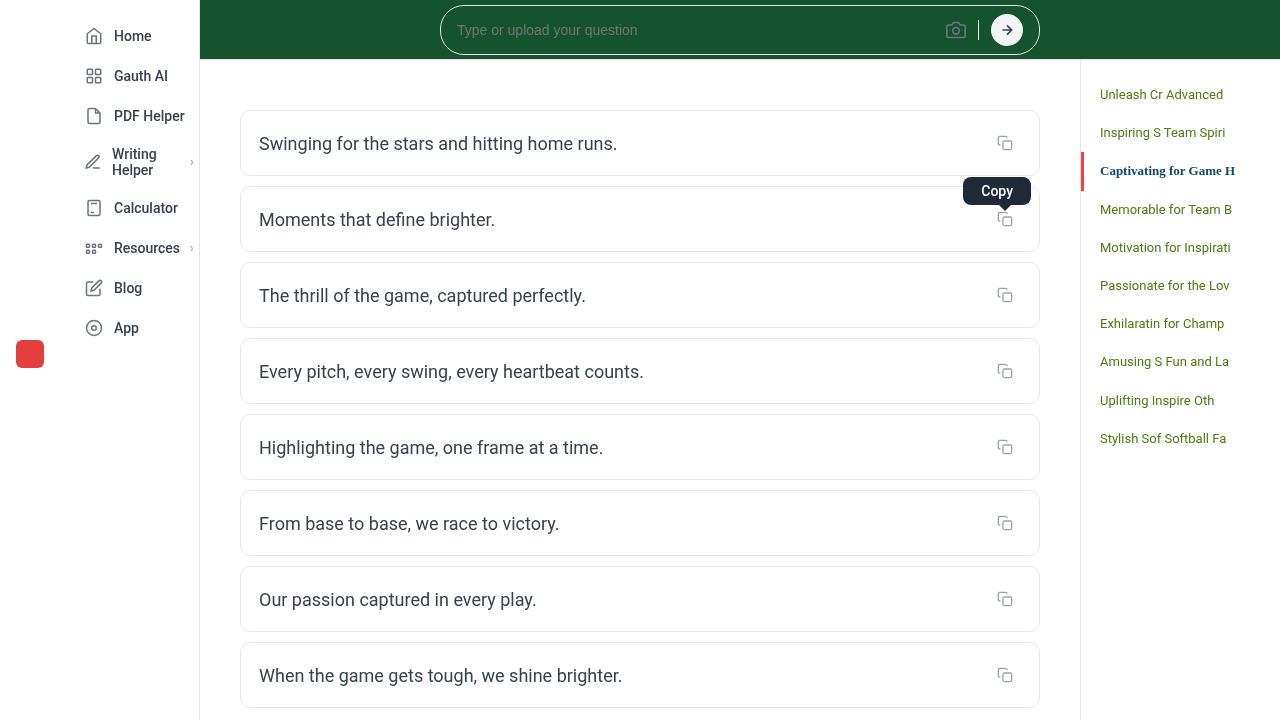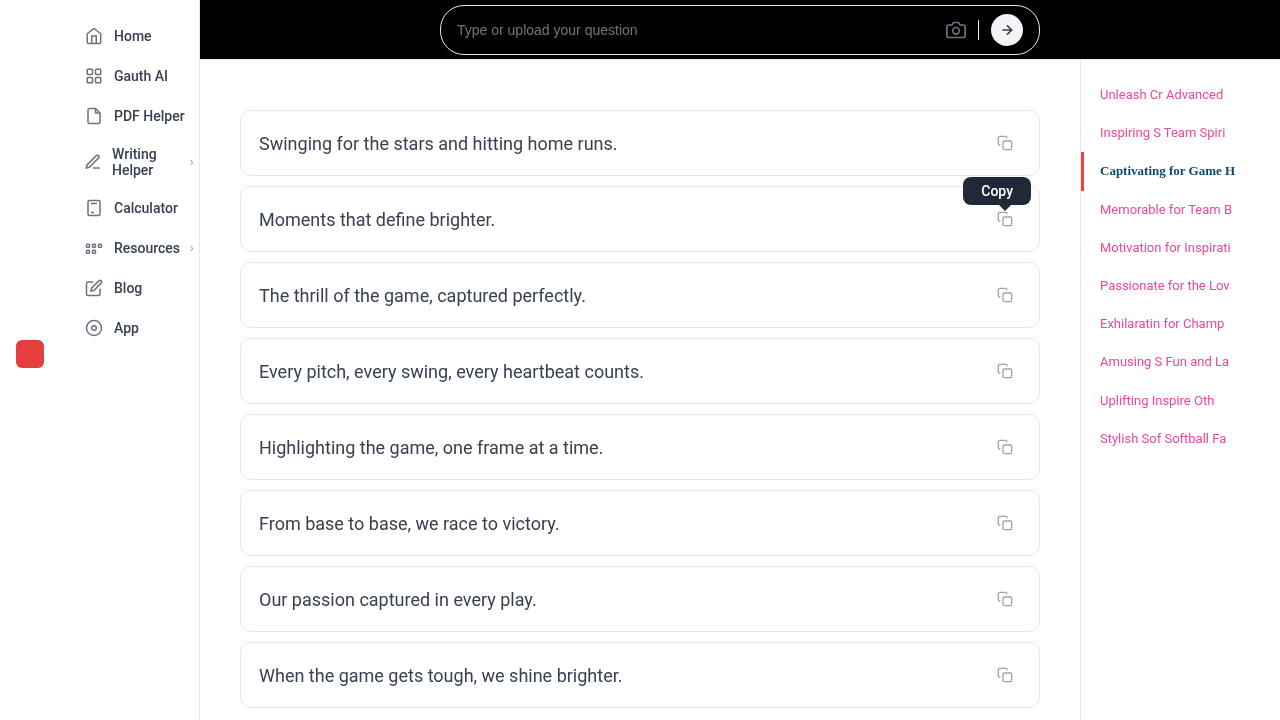--- a/index.html
+++ b/index.html
@@ -81,21 +81,21 @@
     }
 
     
     .topbar {
       height: 60px;
       border-bottom: 1px solid #e5e7eb;
       display: flex;
       align-items: center;
       justify-content: center;
       padding: 0 24px;
-      background: #000000;
+      background: #14532d;
     }
     .search-bar {
       display: flex;
       align-items: center;
       border: 1.5px solid #e5e7eb;
       border-radius: 24px;
       padding: 8px 16px;
       width: 600px;
       gap: 8px;
     }
@@ -207,21 +207,21 @@
       width: 200px;
       min-width: 200px;
       border-left: 1px solid #e5e7eb;
       overflow-y: auto;
       padding: 16px 0;
       background: #fff;
     }
     .right-item {
       padding: 10px 16px;
       cursor: pointer;
-      color: #ec4899;
+      color: #4d7c0f;
       font-size: 13px;
       line-height: 1.4;
       border-left: 3px solid transparent;
     }
     .right-item.active {
       border-left: 3px solid #ef4444;
       color: #0c4a6e;
       font-weight: 600;
       font-family: Liberation Serif, serif;
     }

